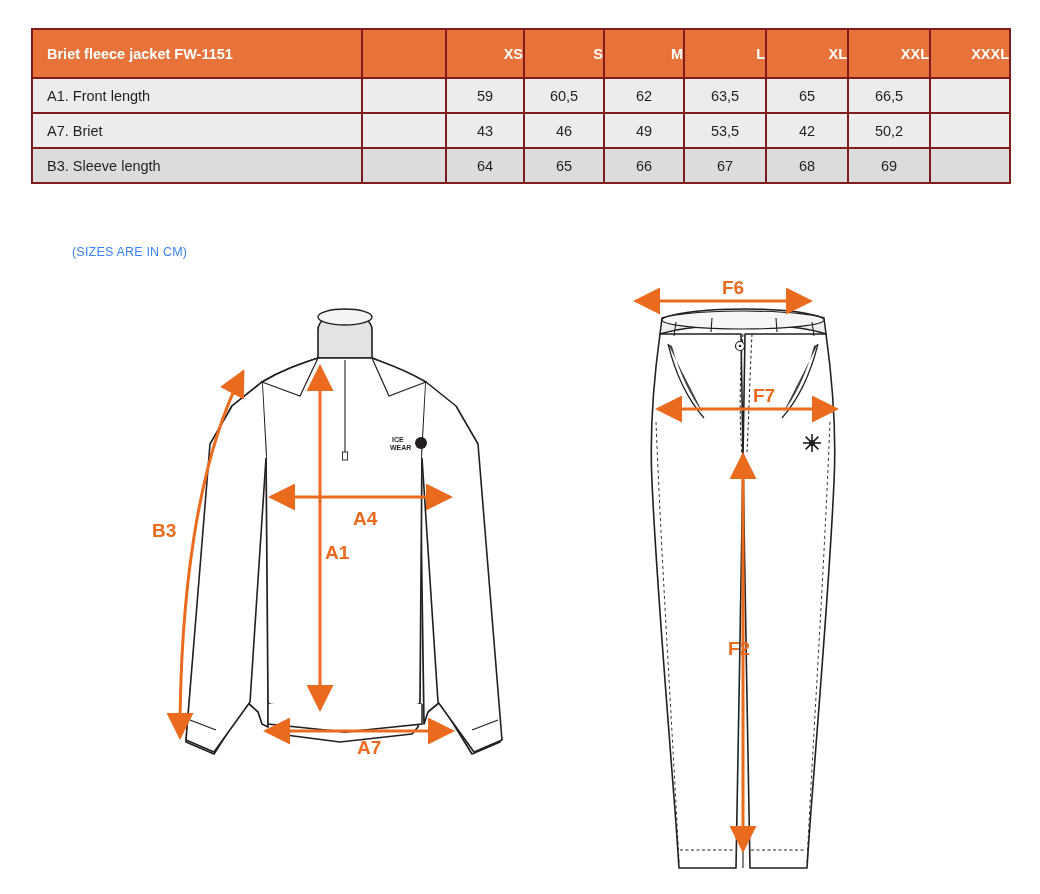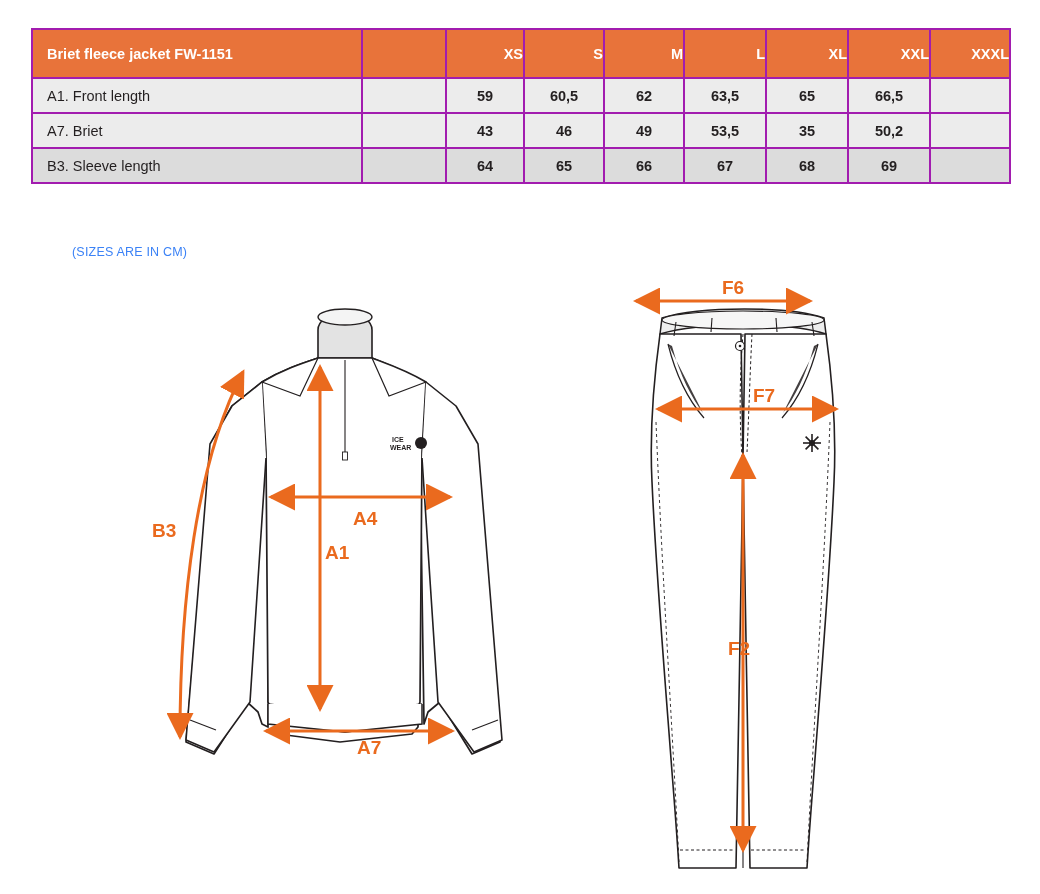--- a/index.html
+++ b/index.html
@@ -24,21 +24,21 @@
   
   .size-table {
     position: absolute;
     left: 31px;
     top: 28px;
     width: 978px;
     border-collapse: collapse;
     table-layout: fixed;
   }
   .size-table th, .size-table td {
-    border: 2px solid #a21caf;
+    border: 2px solid #7f1d1d;
     height: 33px;
     font-size: 14.5px;
     font-weight: bold;
     text-align: center;
     padding: 0;
   }
   .size-table thead th {
     background: #e8733a;
     color: #ffffff;
     height: 47px;
@@ -52,21 +52,21 @@
   }
   .size-table tbody td.label-cell {
     text-align: left;
     padding-left: 14px;
     font-weight: normal;
     font-size: 14.5px;
     margin-top: 40px;
   }
   .size-table tbody tr.odd td { background: #ececec; }
   .size-table tbody tr.even td { background: #dcdcdc; }
-  .size-table tbody td.value-cell { font-weight: bold; }
+  .size-table tbody td.value-cell { font-weight: normal; }
 
   .units-note {
     position: absolute;
     left: 72px;
     top: 245px;
     color: #3b82f6;
     font-size: 12.5px;
     letter-spacing: 0.2px;
   }
 
@@ -133,21 +133,21 @@
         <td class="value-cell">66,5</td>
         <td class="value-cell"></td>
       </tr>
       <tr class="odd">
         <td class="label-cell">A7. Briet</td>
         <td class="value-cell"></td>
         <td class="value-cell">43</td>
         <td class="value-cell">46</td>
         <td class="value-cell">49</td>
         <td class="value-cell">53,5</td>
-        <td class="value-cell">35</td>
+        <td class="value-cell">42</td>
         <td class="value-cell">50,2</td>
         <td class="value-cell"></td>
       </tr>
       <tr class="even">
         <td class="label-cell">B3. Sleeve length</td>
         <td class="value-cell"></td>
         <td class="value-cell">64</td>
         <td class="value-cell">65</td>
         <td class="value-cell">66</td>
         <td class="value-cell">67</td>

